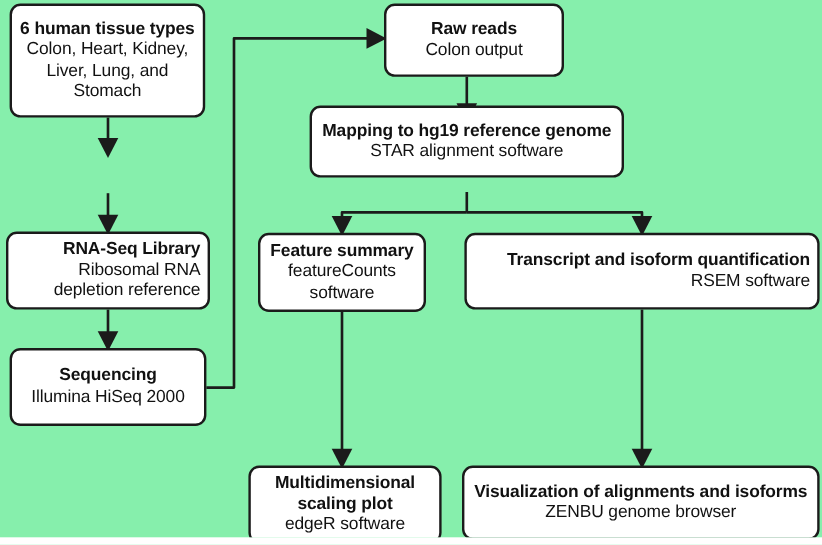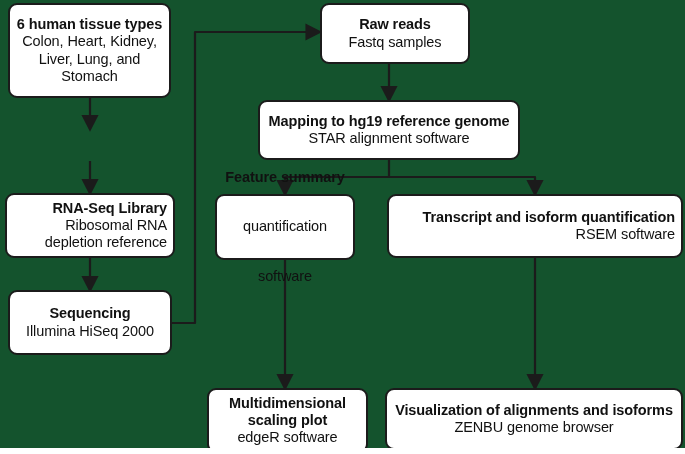--- a/index.html
+++ b/index.html
@@ -1,19 +1,19 @@
 <!DOCTYPE html>
 <html><head>
 <meta charset="utf-8">
 <style>
   html,body{margin:0;padding:0;background:#ffffff;}
   #canvas{
     position:relative;
     width:685px;height:448px;
-    background:#14532d;
+    background:#86efac;
     font-family:"Liberation Sans", sans-serif;
     overflow:hidden;
     text-decoration:underline;
   }
   svg#wires{position:absolute;left:0;top:0;width:685px;height:454px;pointer-events:none;}
   .node{
     position:absolute;
     box-sizing:border-box;
     border:2.2px solid #1b1b1b;
     border-radius:9px;
@@ -27,22 +27,22 @@
     line-height:1.18;
     padding:2px 6px;
   }
   .t-bold{font-weight:bold;font-size:14.5px;letter-spacing:-0.1px;}
   .t-reg{font-weight:normal;font-size:14.5px;letter-spacing:-0.1px;}
   .n1{left:8px;  top:3px;   width:163px;height:95px;}
   .n2{left:1px;  top:129px; width:179px;height:32px;}
   .n3{left:5px;  top:193px; width:170px;height:65px;align-items:flex-end;}
   .n4{left:8px;  top:290px; width:164px;height:65px;}
   .n5{left:320px;top:3px;   width:150px;height:61px;}
-  .n6{left:258px;top:100px; width:262px;height:60px;}
-  .n7{left:215px;top:194px; width:140px;height:66px;gap:32px;}
+  .n6{left:258px;top:88px; width:262px;height:60px;}
+  .n7{left:215px;top:194px; width:140px;height:66px;}
   .n8{left:387px;top:194px; width:296px;height:64px;align-items:flex-end;}
   .n9{left:207px;top:388px; width:161px;height:65px;text-align:center;}
   .n10{left:385px;top:388px;width:298px;height:62px;}
 </style>
 </head>
 <body>
 
 <div id="canvas">
 
   <svg id="wires" viewBox="0 0 685 454">
@@ -87,31 +87,31 @@
     <div class="t-reg">depletion reference</div>
   </div>
 
   <div class="node n4">
     <div class="t-bold">Sequencing</div>
     <div class="t-reg">Illumina HiSeq 2000</div>
   </div>
 
   <div class="node n5">
     <div class="t-bold">Raw reads</div>
-    <div class="t-reg">Fastq samples</div>
+    <div class="t-reg">Colon output</div>
   </div>
 
   <div class="node n6">
     <div class="t-bold">Mapping to hg19 reference genome</div>
     <div class="t-reg">STAR alignment software</div>
   </div>
 
   <div class="node n7">
     <div class="t-bold">Feature summary</div>
-    <div class="t-reg">quantification</div>
+    <div class="t-reg">featureCounts</div>
     <div class="t-reg">software</div>
   </div>
 
   <div class="node n8">
     <div class="t-bold">Transcript and isoform quantification</div>
     <div class="t-reg">RSEM software</div>
   </div>
 
   <div class="node n9">
     <div class="t-bold">Multidimensional scaling plot</div>

